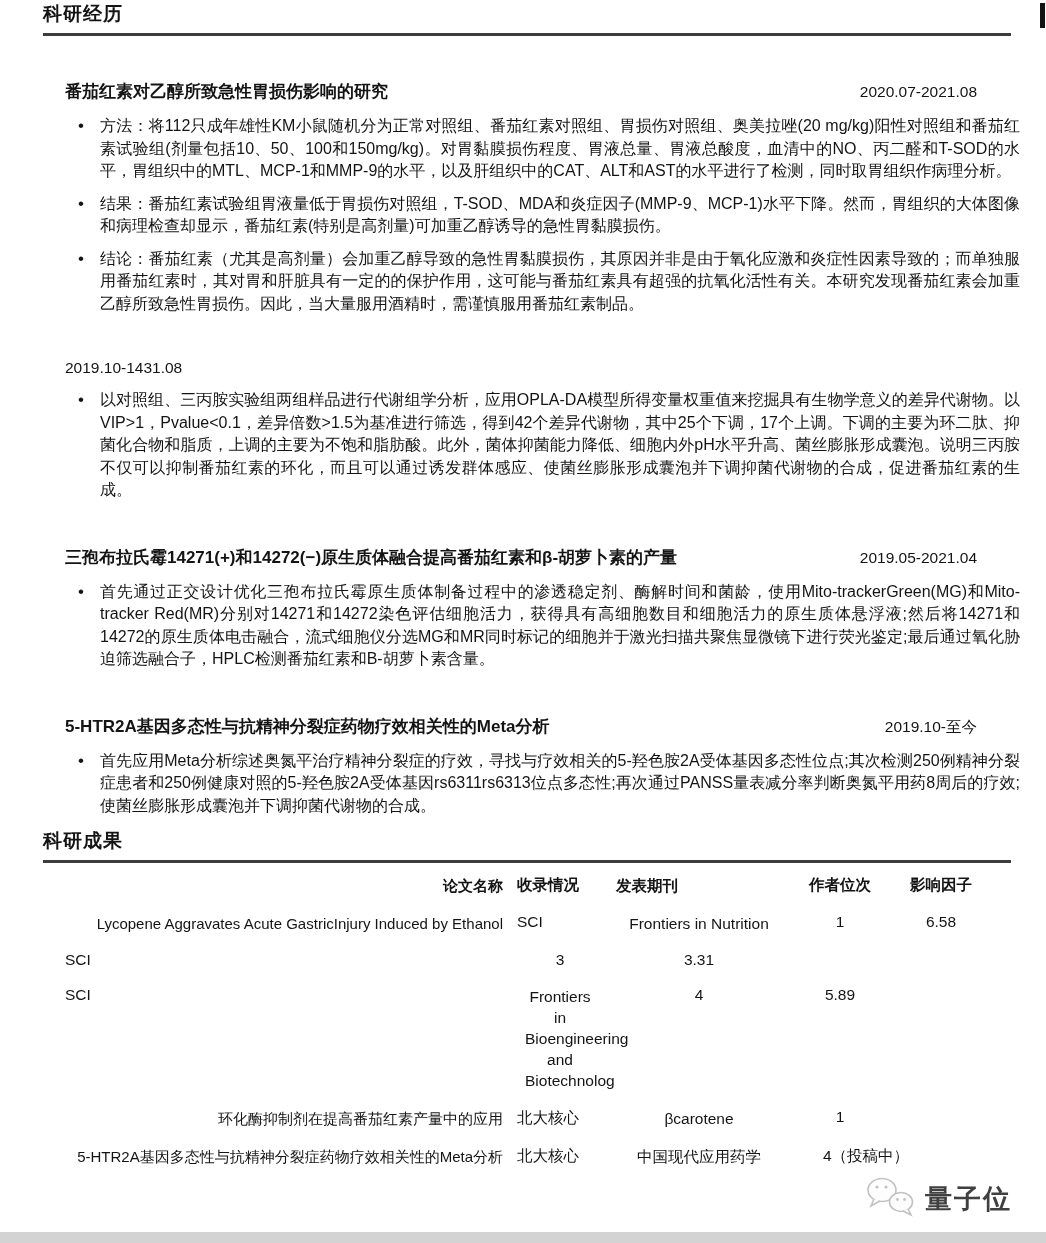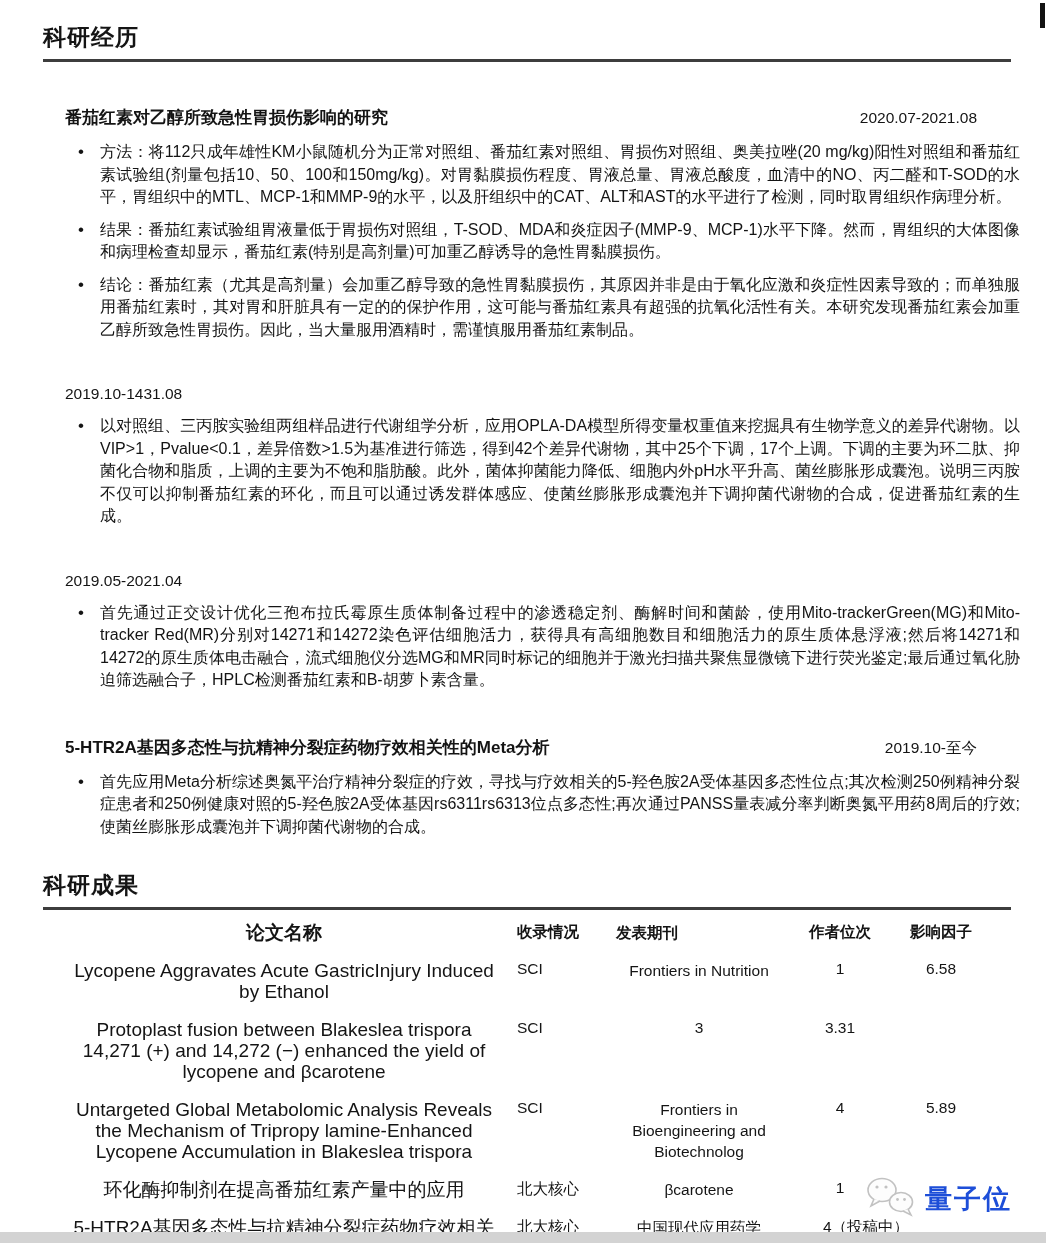--- a/index.html
+++ b/index.html
@@ -11,24 +11,24 @@
     font-family: "Liberation Sans", "DejaVu Sans", sans-serif;
     color: #141414;
   }
   .content {
     position: absolute;
     left: 43px; top: 0;
     width: 988px;
   }
   
   .section-header {
-    font-size: 23px;
+    font-size: 19px;
     font-weight: bold;
     letter-spacing: 1px;
-    padding-top: 22px;
+    padding-top: 1px;
   }
   .section-rule {
     height: 3px;
     background: #3d3d3d;
     margin-top: 6px;
     width: 968px;
   }
   
   .project { margin-top: 15px; }
   .project-title-row {
@@ -68,39 +68,39 @@
   
   .ach-section { margin-top: 10px; }
   .table { padding-left: 22px; margin-top: 9px; }
   .t-row {
     display: grid;
     grid-template-columns: 452px 86px 192px 90px 112px;
     align-items: start;
     margin-top: 17px;
   }
   .t-head { font-weight: bold; font-size: 16px; margin-top: 12px; }
-  .t-row .c-name   { text-align: center; font-size: 19px; line-height: 21px; padding-right: 14px; }
+  .t-row .c-name   { text-align: right; font-size: 15px; line-height: 21px; padding-right: 14px; }
   .t-row .c-index  { font-size: 15.5px; }
   .t-row .c-journal{ text-align: center; font-size: 15.5px; line-height: 21px; padding: 0 8px; }
   .t-head .c-journal { text-align: left; padding-left: 13px; }
   .t-row .c-rank   { text-align: center; font-size: 15.5px; white-space: nowrap; }
   .t-row .c-if     { text-align: center; font-size: 15.5px; }
   .t-row.row-5 .c-rank { position: relative; left: 26px; }
   
   .watermark {
     position: absolute;
     right: 34px; top: 1176px;
     display: flex;
     align-items: center;
     gap: 7px;
   }
   .watermark-text {
     font-size: 27px;
     font-weight: bold;
-    color: #1d4ed8;
+    color: #404040;
     text-shadow: 1px 1px 0 #ffffff;
     letter-spacing: 2px;
   }
   
   .bottom-bar {
     position: absolute;
     left: 0; bottom: 0;
     width: 1046px; height: 11px;
     background: #d3d3d3;
   }
@@ -137,20 +137,21 @@
       <div class="project-title-row">
         <span class="project-date">2019.10-1431.08</span>
       </div>
       <div class="bullets">
         <div class="bullet">以对照组、三丙胺实验组两组样品进行代谢组学分析，应用OPLA-DA模型所得变量权重值来挖掘具有生物学意义的差异代谢物。以VIP&gt;1，Pvalue&lt;0.1，差异倍数&gt;1.5为基准进行筛选，得到42个差异代谢物，其中25个下调，17个上调。下调的主要为环二肽、抑菌化合物和脂质，上调的主要为不饱和脂肪酸。此外，菌体抑菌能力降低、细胞内外pH水平升高、菌丝膨胀形成囊泡。说明三丙胺不仅可以抑制番茄红素的环化，而且可以通过诱发群体感应、使菌丝膨胀形成囊泡并下调抑菌代谢物的合成，促进番茄红素的生成。</div>
       </div>
     </div>
 
     <div class="project">
       <div class="project-title-row">
+        <span class="project-title">三孢布拉氏霉14271(+)和14272(−)原生质体融合提高番茄红素和β-胡萝卜素的产量</span>
         <span class="project-date">2019.05-2021.04</span>
       </div>
       <div class="bullets">
         <div class="bullet">首先通过正交设计优化三孢布拉氏霉原生质体制备过程中的渗透稳定剂、酶解时间和菌龄，使用Mito-trackerGreen(MG)和Mito-tracker Red(MR)分别对14271和14272染色评估细胞活力，获得具有高细胞数目和细胞活力的原生质体悬浮液;然后将14271和14272的原生质体电击融合，流式细胞仪分选MG和MR同时标记的细胞并于激光扫描共聚焦显微镜下进行荧光鉴定;最后通过氧化胁迫筛选融合子，HPLC检测番茄红素和B-胡萝卜素含量。</div>
       </div>
     </div>
 
     <div class="project">
       <div class="project-title-row">
         <span class="project-title">5-HTR2A基因多态性与抗精神分裂症药物疗效相关性的Meta分析</span>
@@ -177,28 +178,26 @@
 
       <div class="t-row">
         <div class="c-name">Lycopene Aggravates Acute GastricInjury Induced by Ethanol</div>
         <div class="c-index">SCI</div>
         <div class="c-journal">Frontiers in Nutrition</div>
         <div class="c-rank">1</div>
         <div class="c-if">6.58</div>
       </div>
 
       <div class="t-row">
-        <div class="c-name">Protoplast fusion between Blakeslea trispora 14,271 (+) and 14,272 (−) enhanced the yield of lycopene and βcarotene</div>
         <div class="c-index">SCI</div>
         <div class="c-rank">3</div>
         <div class="c-if">3.31</div>
       </div>
 
       <div class="t-row">
-        <div class="c-name">Untargeted Global Metabolomic Analysis Reveals the Mechanism of Tripropy lamine-Enhanced Lycopene Accumulation in Blakeslea trispora</div>
         <div class="c-index">SCI</div>
         <div class="c-journal">Frontiers in Bioengineering and Biotechnolog</div>
         <div class="c-rank">4</div>
         <div class="c-if">5.89</div>
       </div>
 
       <div class="t-row">
         <div class="c-name">环化酶抑制剂在提高番茄红素产量中的应用</div>
         <div class="c-index">北大核心</div>
         <div class="c-journal">βcarotene</div>

